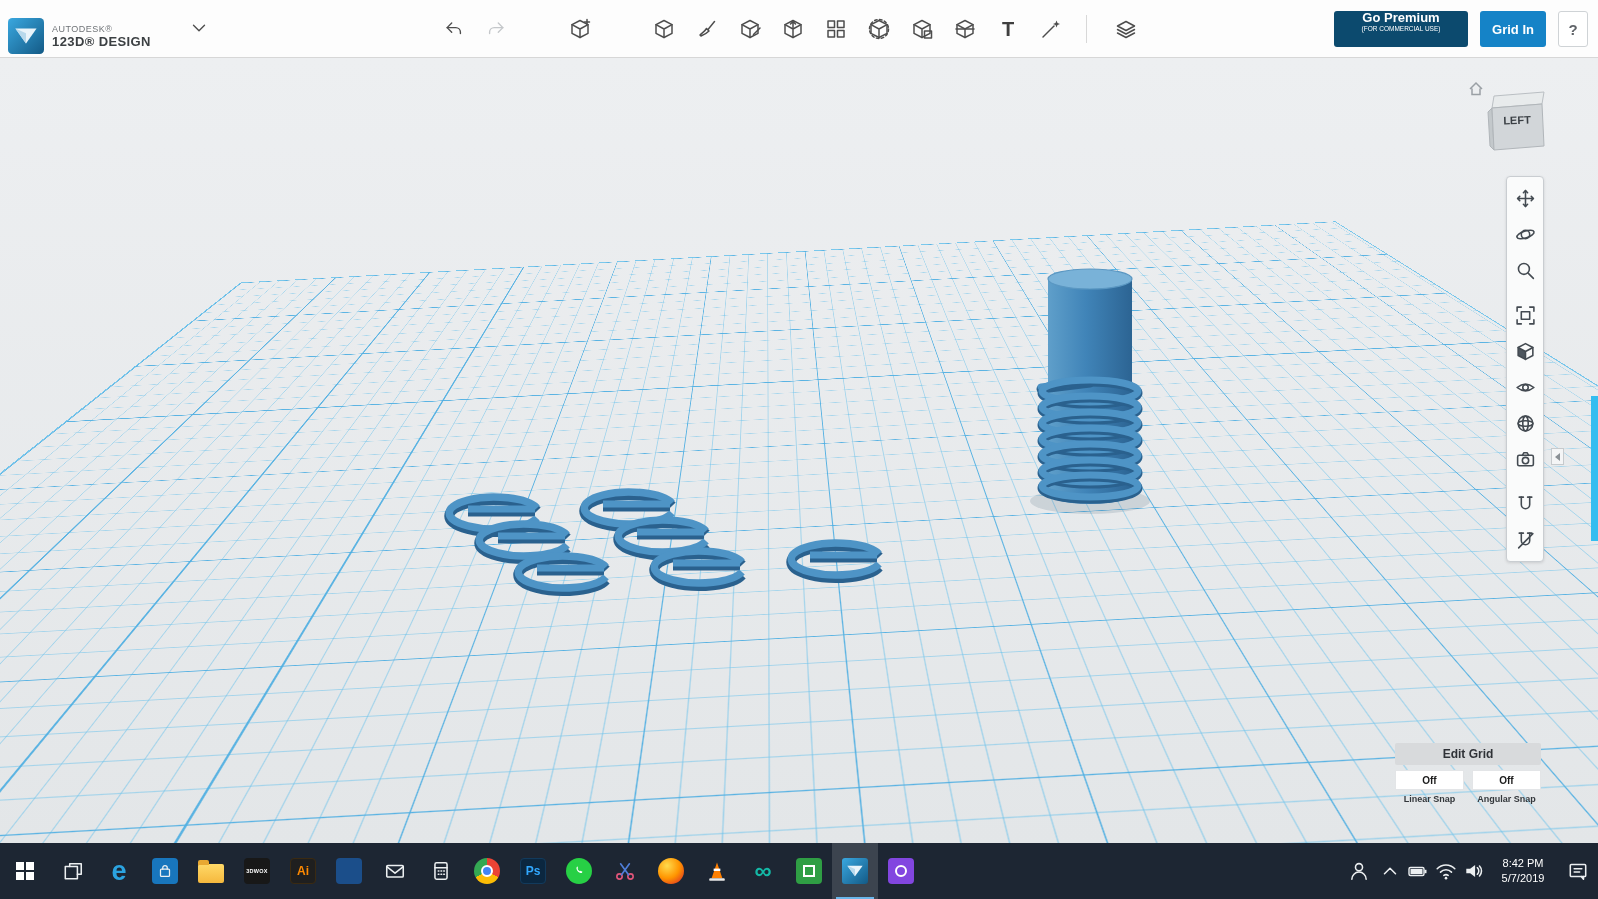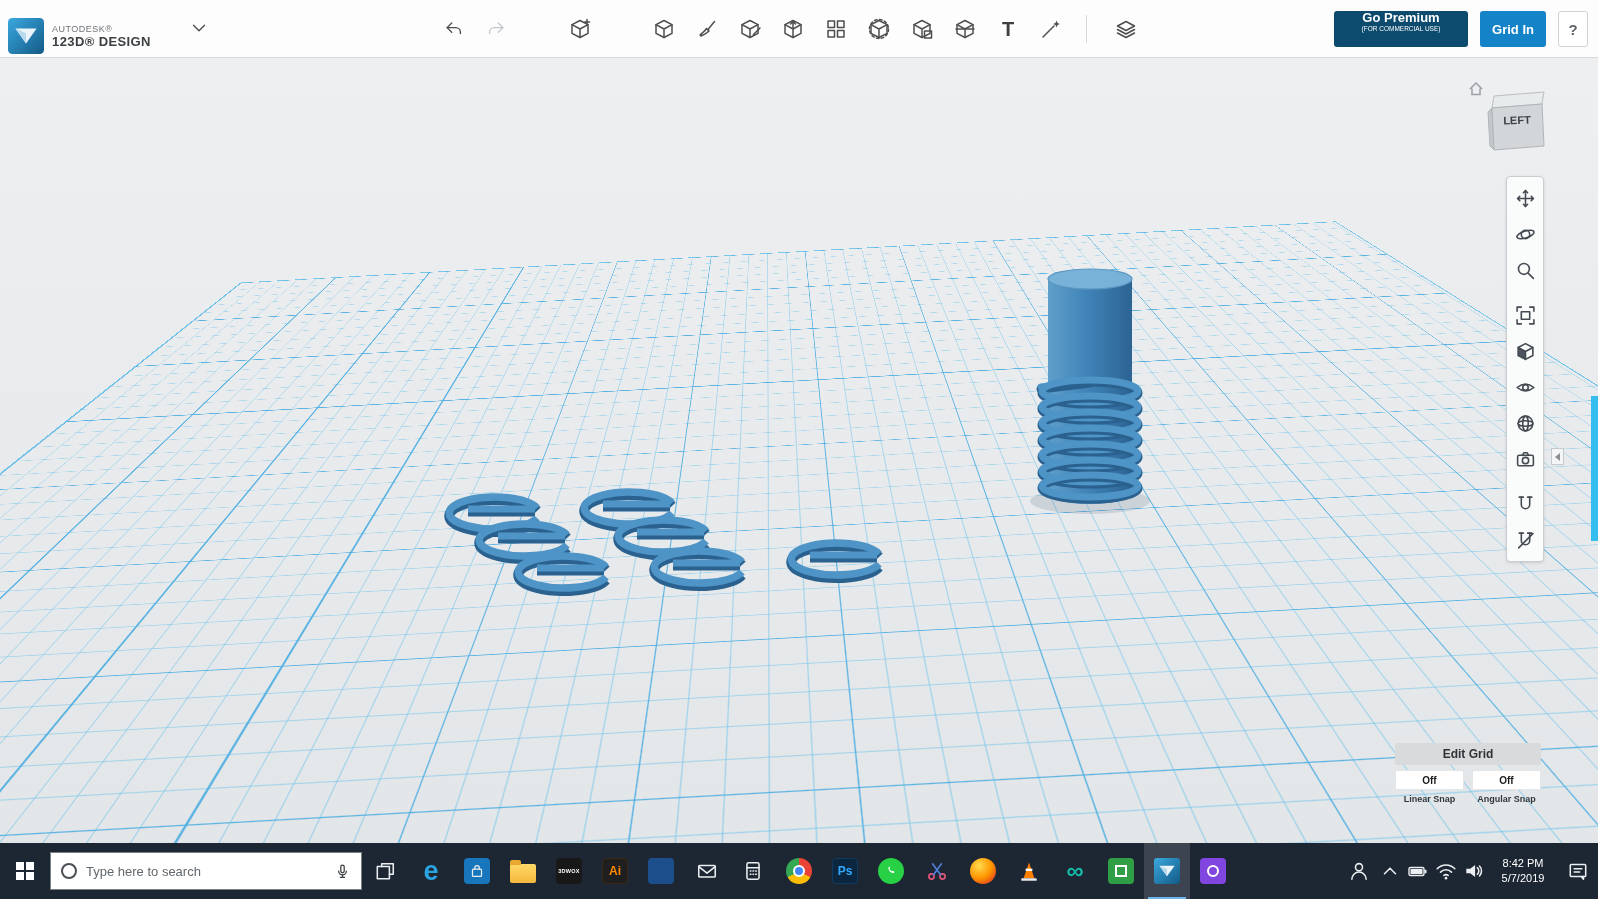--- a/index.html
+++ b/index.html
@@ -394,28 +394,20 @@
 
   <div class="taskbar">
     <div class="tcell start">
       <div class="win-flag">
           <span></span>
           <span></span>
           <span></span>
           <span></span>
         </div>
     </div>
-    <div class="searchbox">
-      <span class="cortana-ring"></span>
-      <input type="text" placeholder="Type here to search" style="">
-      <svg class="mico" viewBox="0 0 20 20">
-          <rect x="8" y="2.5" width="4" height="9" rx="2"></rect>
-          <path d="M5.5 9.5 a4.5 4.5 0 0 0 9 0 M10 14 V17 M7.5 17 h5"></path>
-        </svg>
-    </div>
 
     <div class="tcell">
         <svg class="tic" viewBox="0 0 20 20">
           <rect x="3" y="6" width="11" height="11"></rect>
           <path d="M7 6 V3.5 H17.5 V13 H14"></path>
         </svg>
       </div>
     <div class="tcell">
         <span class="edge-e">e</span>
       </div>

